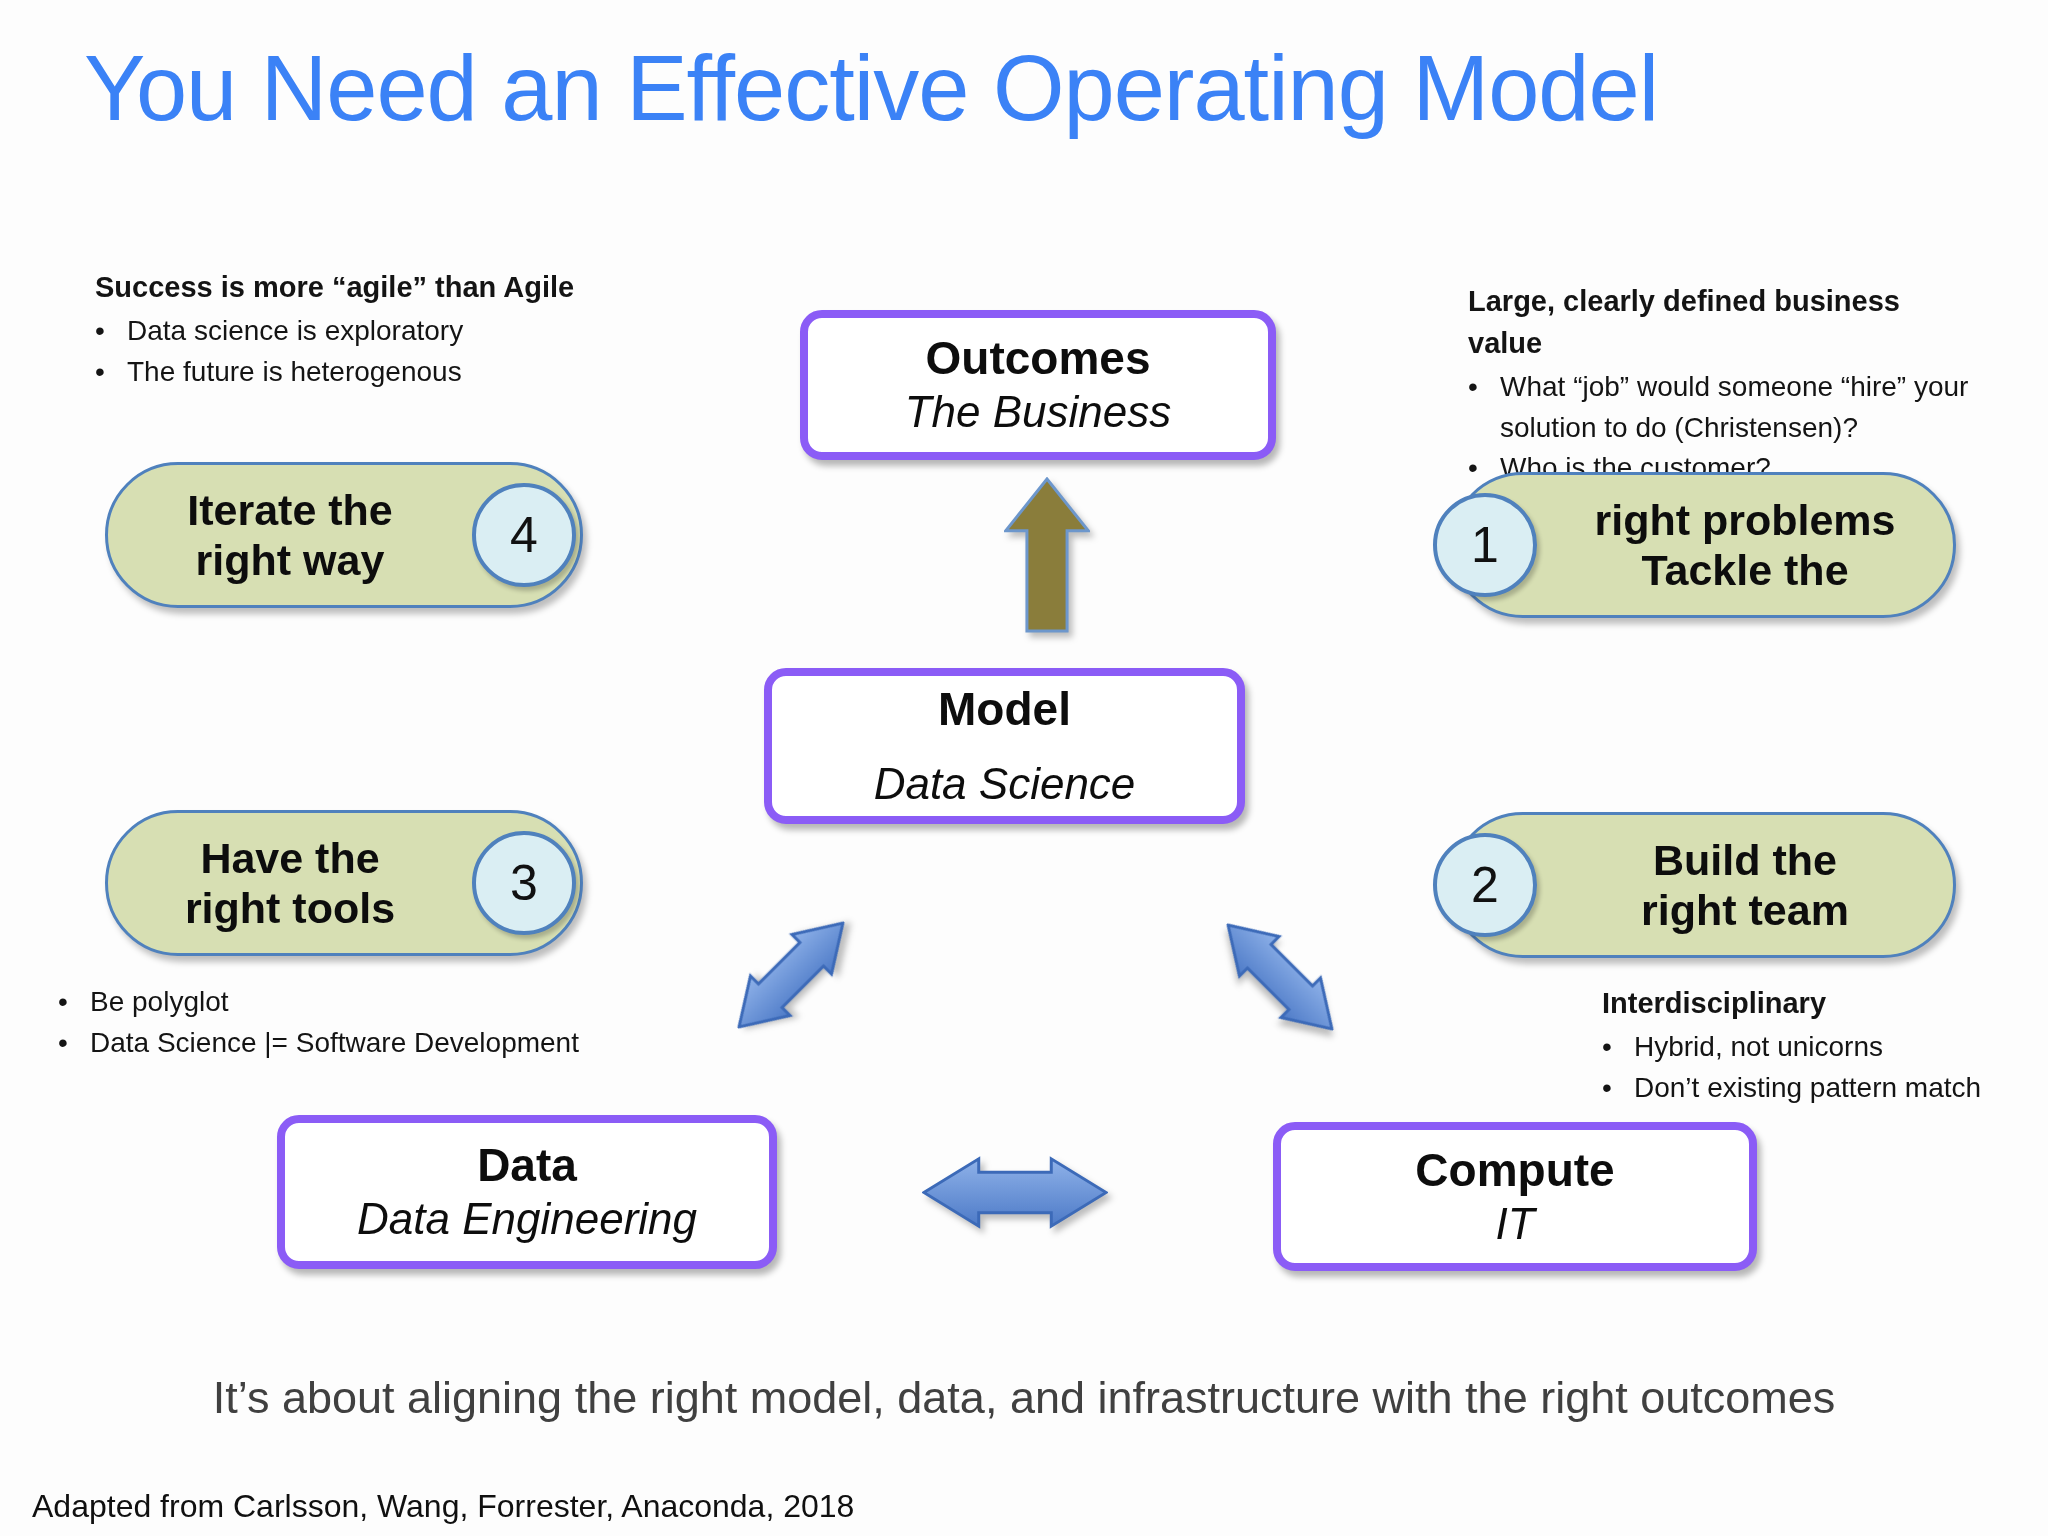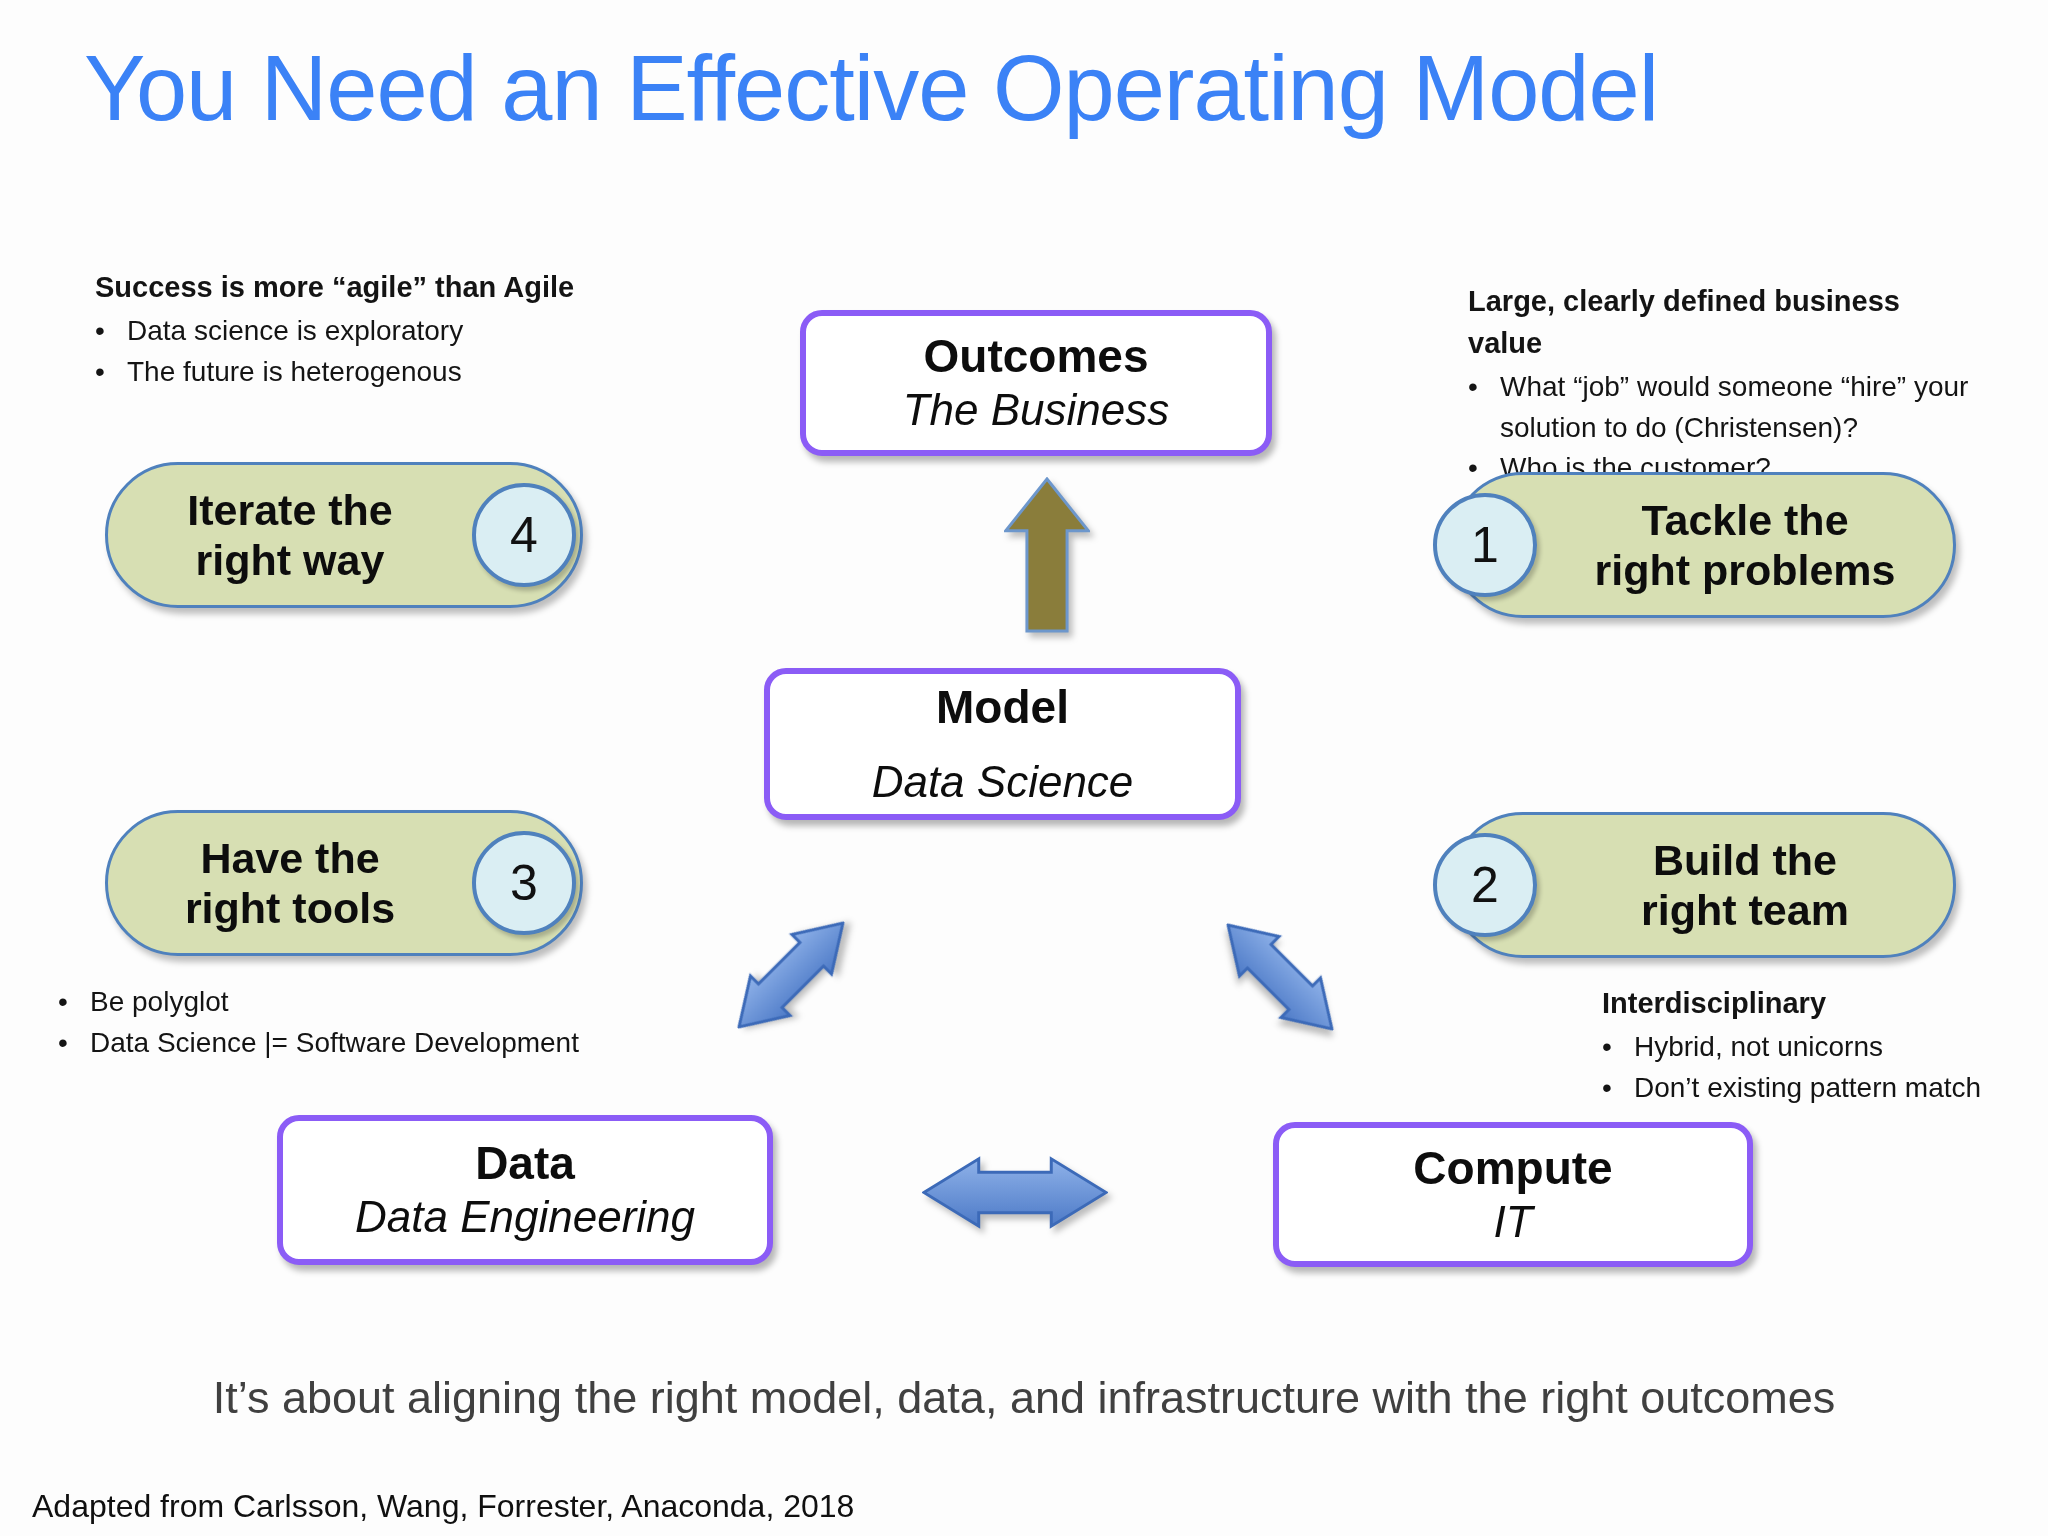--- a/index.html
+++ b/index.html
@@ -22,21 +22,21 @@
   .bullet-mark { flex:0 0 32px; }
   .bullet-text { flex:1; }
   .note-tl { left:95px;  top:266px; width:500px; }
   .note-tr { left:1468px; top:280px; width:512px; }
   .note-bl { left:58px;  top:982px; width:640px; }
   .note-br { left:1602px; top:982px; width:444px; }
 
   
   .node {
     position:absolute; background:#ffffff;
-    border:6px solid #8b5cf6; border-radius:22px;
+    border:8px solid #8b5cf6; border-radius:22px;
     box-shadow:4px 6px 6px rgba(0,0,0,0.28);
     display:flex; flex-direction:column; align-items:center; justify-content:center;
     text-align:center;
   }
   .node-title { font-weight:bold; font-size:46px; line-height:1.2; }
   .node-subtitle { font-style:italic; font-size:44px; line-height:1.2; }
   #box-outcomes { left:800px;  top:310px;  width:460px; height:134px; }
   #box-model    { left:764px;  top:668px;  width:465px; height:140px;gap:21px; }
   #box-data     { left:277px;  top:1115px; width:484px; height:138px; }
   #box-compute  { left:1273px; top:1122px; width:468px; height:133px; }
@@ -169,22 +169,22 @@
     <div class="pill-label">
       <span>Iterate the</span>
       <span>right way</span>
     </div>
     <div class="num-circle circle-right">4</div>
   </div>
 
   <div class="pill" id="pill-tackle">
     <div class="num-circle circle-left">1</div>
     <div class="pill-label">
+      <span>right problems</span>
       <span>Tackle the</span>
-      <span>right problems</span>
     </div>
   </div>
 
   <div class="pill" id="pill-tools">
     <div class="pill-label">
       <span>Have the</span>
       <span>right tools</span>
     </div>
     <div class="num-circle circle-right">3</div>
   </div>

